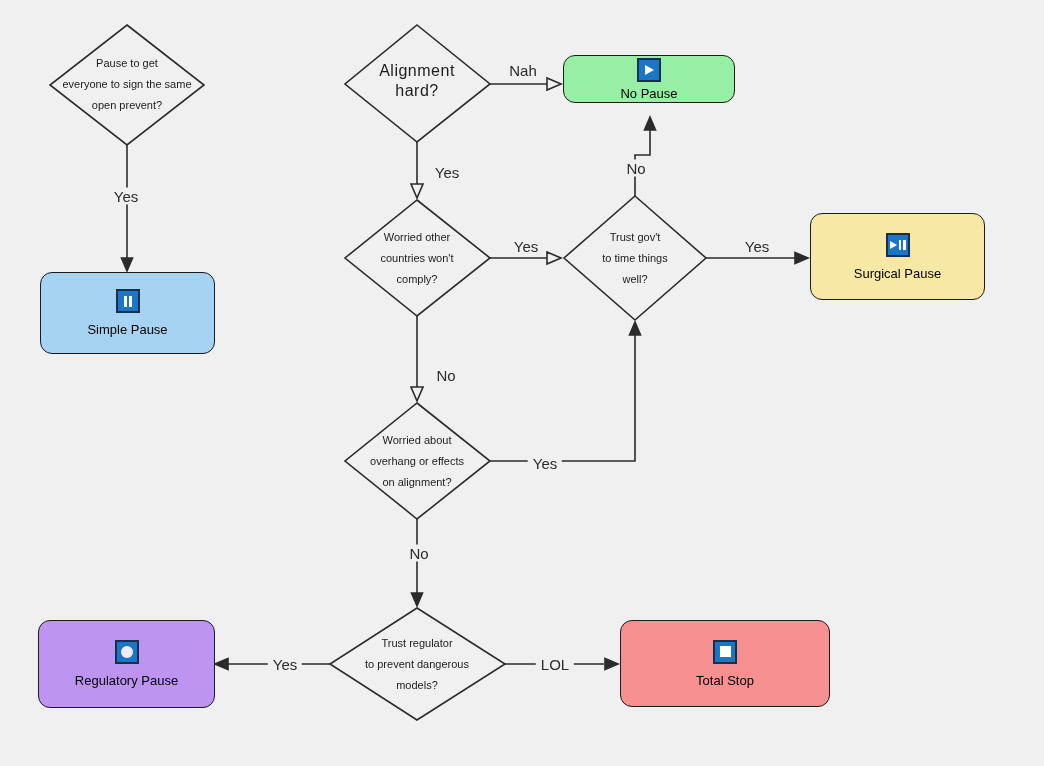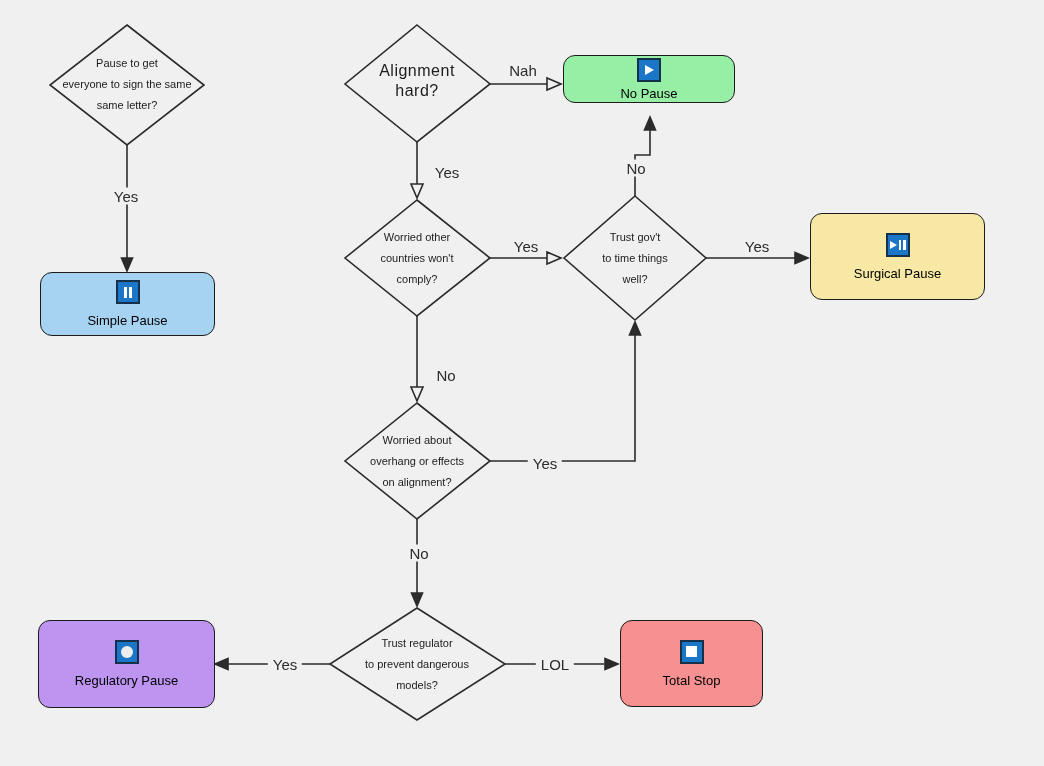--- a/index.html
+++ b/index.html
@@ -85,21 +85,21 @@
       <polygon points="635,322 629.5,335 640.5,335" fill="#2b2b2b"></polygon>
       <polygon points="417,606 411.5,593 422.5,593" fill="#2b2b2b"></polygon>
       <polygon points="215,664 228,658.5 228,669.5" fill="#2b2b2b"></polygon>
       <polygon points="618,664 605,658.5 605,669.5" fill="#2b2b2b"></polygon>
     </g>
   </svg>
 
   <div class="diamond-text" style="left:127px;top:84px;">
     <div>Pause to get</div>
     <div>everyone to sign the same</div>
-    <div>same letter?</div>
+    <div>open prevent?</div>
   </div>
   <div class="diamond-text large" style="left:417px;top:81px;">
     <div>Alignment</div>
     <div>hard?</div>
   </div>
   <div class="diamond-text" style="left:417px;top:258px;">
     <div>Worried other</div>
     <div>countries won't</div>
     <div>comply?</div>
   </div>
@@ -124,21 +124,21 @@
   <div class="edge-label" style="left:447px;top:172px;">Yes</div>
   <div class="edge-label" style="left:526px;top:246px;">Yes</div>
   <div class="edge-label" style="left:446px;top:375px;">No</div>
   <div class="edge-label on-line" style="left:636px;top:168px;">No</div>
   <div class="edge-label" style="left:757px;top:246px;">Yes</div>
   <div class="edge-label on-line" style="left:545px;top:463px;">Yes</div>
   <div class="edge-label on-line" style="left:419px;top:553px;">No</div>
   <div class="edge-label on-line" style="left:285px;top:664px;">Yes</div>
   <div class="edge-label on-line" style="left:555px;top:664px;">LOL</div>
 
-  <div class="node simple" style="left:40px;top:272px;width:175px;height:64px;">
+  <div class="node simple" style="left:40px;top:272px;width:175px;height:82px;">
     <div class="icon">
       <span class="pause-bar"></span>
         <span class="pause-bar"></span>
     </div>
     <div class="node-label">Simple Pause</div>
   </div>
 
   <div class="node nopause compact" style="left:563px;top:55px;width:172px;height:48px;">
     <div class="icon">
       <span class="play-tri"></span>
@@ -155,20 +155,20 @@
     <div class="node-label">Surgical Pause</div>
   </div>
 
   <div class="node regulatory" style="left:38px;top:620px;width:177px;height:88px;">
     <div class="icon">
       <span class="record-dot"></span>
     </div>
     <div class="node-label">Regulatory Pause</div>
   </div>
 
-  <div class="node totalstop" style="left:620px;top:620px;width:143px;height:87px;">
+  <div class="node totalstop" style="left:620px;top:620px;width:210px;height:87px;">
     <div class="icon">
       <span class="stop-sq"></span>
     </div>
     <div class="node-label">Total Stop</div>
   </div>
 
 </div>
 
 </body></html>

